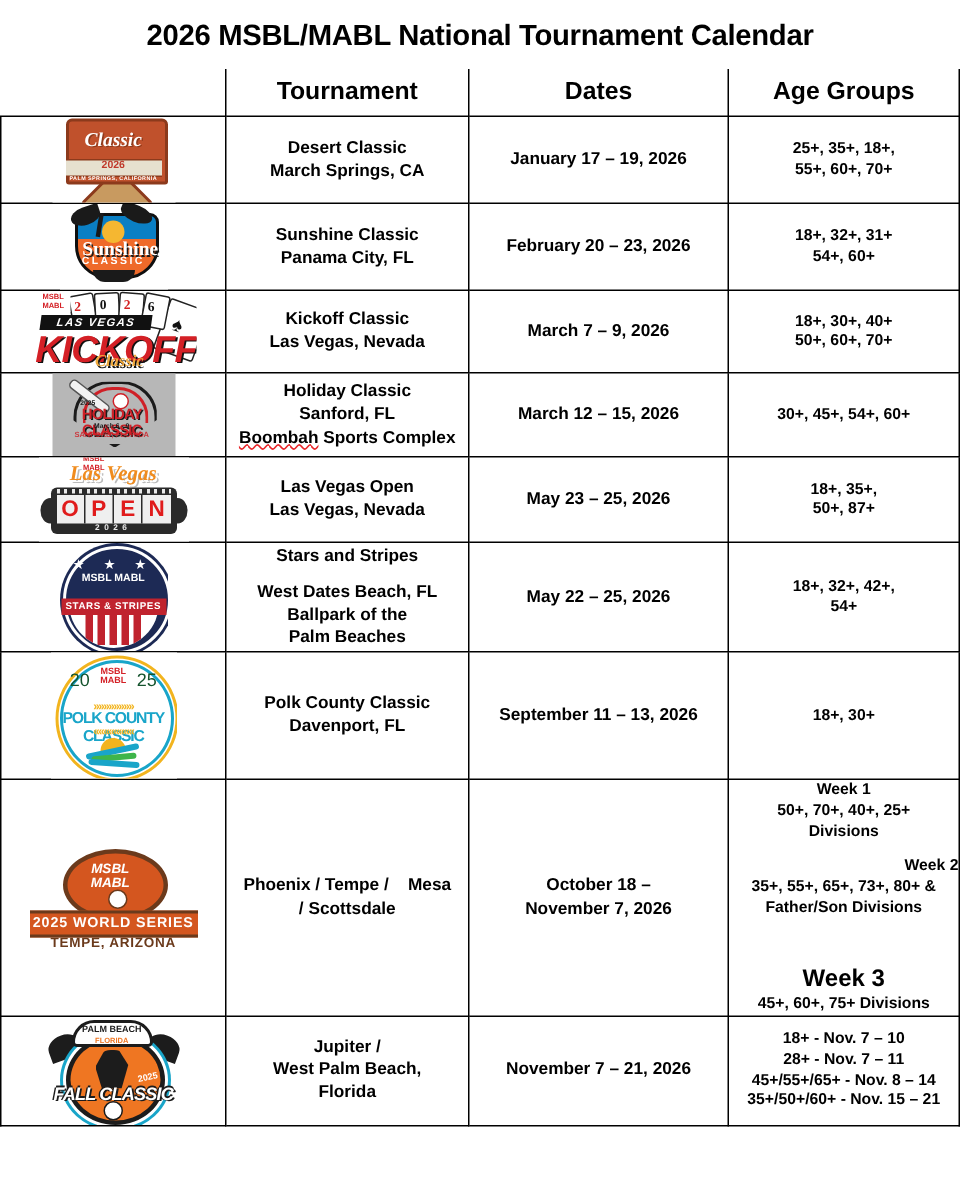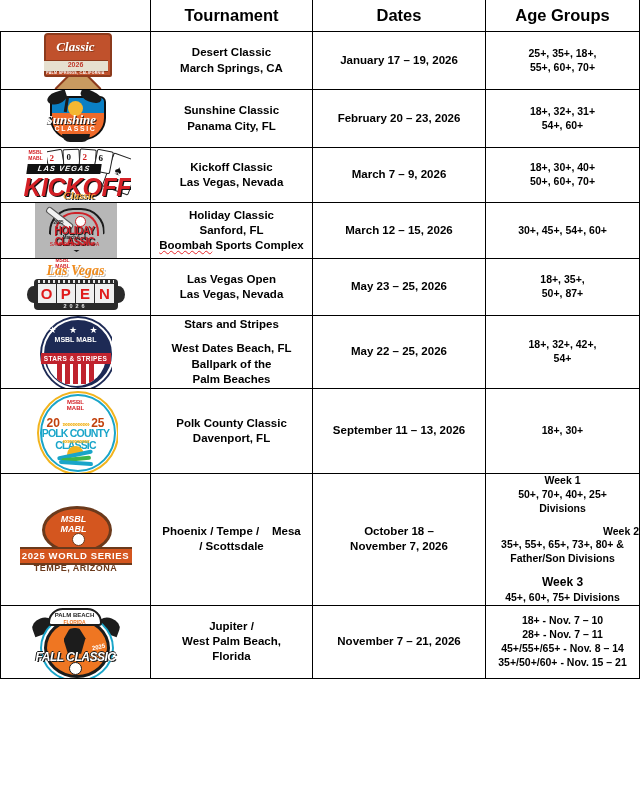--- a/index.html
+++ b/index.html
@@ -137,22 +137,22 @@
     position:absolute; background:#1a1a1a; border-radius:50% 0 50% 50%;
   }
   .lg-sun .p1 { left:7px; top:2px; width:20px; height:12px; transform:rotate(-18deg); }
   .lg-sun .p2 { left:40px; top:1px; width:22px; height:11px; transform:rotate(22deg) scaleX(-1); }
   .lg-sun .trunk {
     position:absolute; left:25px; top:6px; width:3px; height:16px;
     background:#1a1a1a; transform:rotate(9deg);
   }
   .lg-sun .script {
     position:absolute; left:6px; top:22px; width:60px;
-    color:#fff; font-size:13px; font-style:italic; font-weight:bold;
-    text-align:left; font-family:"Liberation Serif", serif;
+    color:#fff; font-size:13px; font-weight:bold;
+    text-align:right; font-family:"Liberation Serif", serif;
     text-shadow:1px 1px 0 #1a1a1a;
   }
   .lg-sun .cls {
     position:absolute; left:10px; top:35px; width:52px;
     color:#fff; font-size:7px; font-weight:bold; letter-spacing:1.6px; text-align:center;
   }
   .lg-sun .foot {
     position:absolute; left:22px; top:44px; width:28px; height:8px;
     background:#1a1a1a; border-radius:0 0 8px 8px;
   }
@@ -321,21 +321,21 @@
   }
   .lg-polk .ov2 {
     position:absolute; left:6px; top:5px; width:72px; height:74px;
     border:2px solid #19a5c9; border-radius:50%;
   }
   .lg-polk .msbl {
     position:absolute; left:28px; top:10px; width:28px;
     color:#d42026; font-size:6px; font-weight:bold; line-height:6px; text-align:center;
   }
   .lg-polk .y1, .lg-polk .y2 {
-    position:absolute; top:27px; color:#c2410c; font-size:12px; font-weight:bold;
+    position:absolute; top:11px; color:#14532d; font-size:12px; font-weight:normal;
   }
   .lg-polk .y1 { left:13px; }
   .lg-polk .y2 { right:13px; }
   .lg-polk .ch1, .lg-polk .ch2 {
     position:absolute; left:7px; width:70px; color:#f2b41e;
     font-size:8px; font-weight:bold; letter-spacing:-1px; text-align:center;
     overflow:hidden; white-space:nowrap;
   }
   .lg-polk .ch1 { top:31px; }
   .lg-polk .ch2 { top:48px; }
@@ -420,20 +420,21 @@
   .lg-fc .sball {
     position:absolute; left:41px; top:56px; width:11px; height:11px;
     background:#fff; border:1.5px solid #1c1c1c; border-radius:50%;
   }
 </style>
 </head>
 <body>
 
 <div class="page">
 
+  <div class="doc-title">2026 MSBL/MABL National Tournament Calendar</div>
 
   <table class="cal">
     <colgroup>
       <col class="c-logo">
         <col class="c-tour">
         <col class="c-date">
         <col class="c-age">
     </colgroup>
     <thead>
       <tr>
@@ -669,21 +670,21 @@
         </td>
         <td class="age-cell">
           <span class="blk" style="font-size:10.5px;">Week 1</span>
           <span class="blk">50+, 70+, 40+, 25+</span>
           <span class="blk">Divisions</span>
           <span class="gap"></span>
           <span class="blk" style="font-size:10.5px;text-align:right;">Week 2</span>
           <span class="blk">35+, 55+, 65+, 73+, 80+ &amp;</span>
           <span class="blk">Father/Son Divisions</span>
           <span class="gap"></span>
-          <span class="blk" style="font-size:12px;">Week 3</span>
+          <span class="blk" style="font-size:16px;margin-top:20px;">Week 3</span>
           <span class="blk">45+, 60+, 75+ Divisions</span>
         </td>
       </tr>
 
       <tr>
         <td class="logo-cell">
           <div class="logo-wrap">
             <div class="logo lg-fc">
               <div class="palm-l"></div>
               <div class="palm-r"></div>

